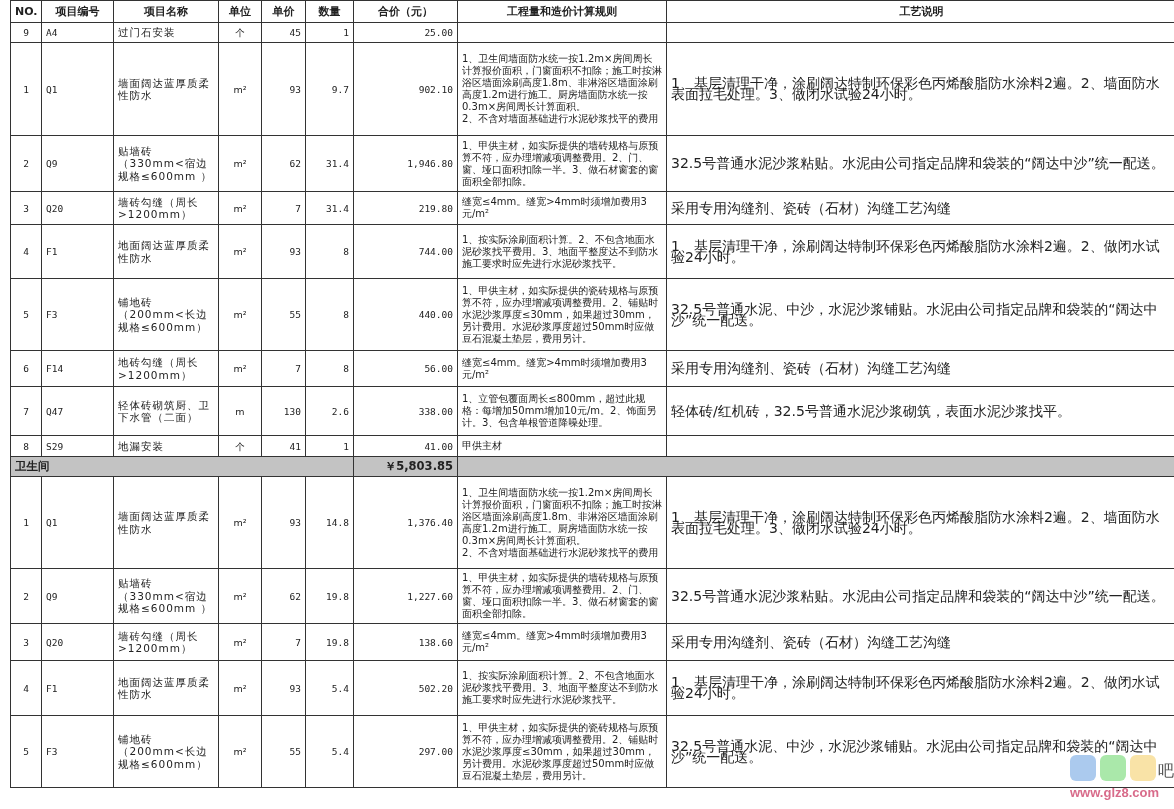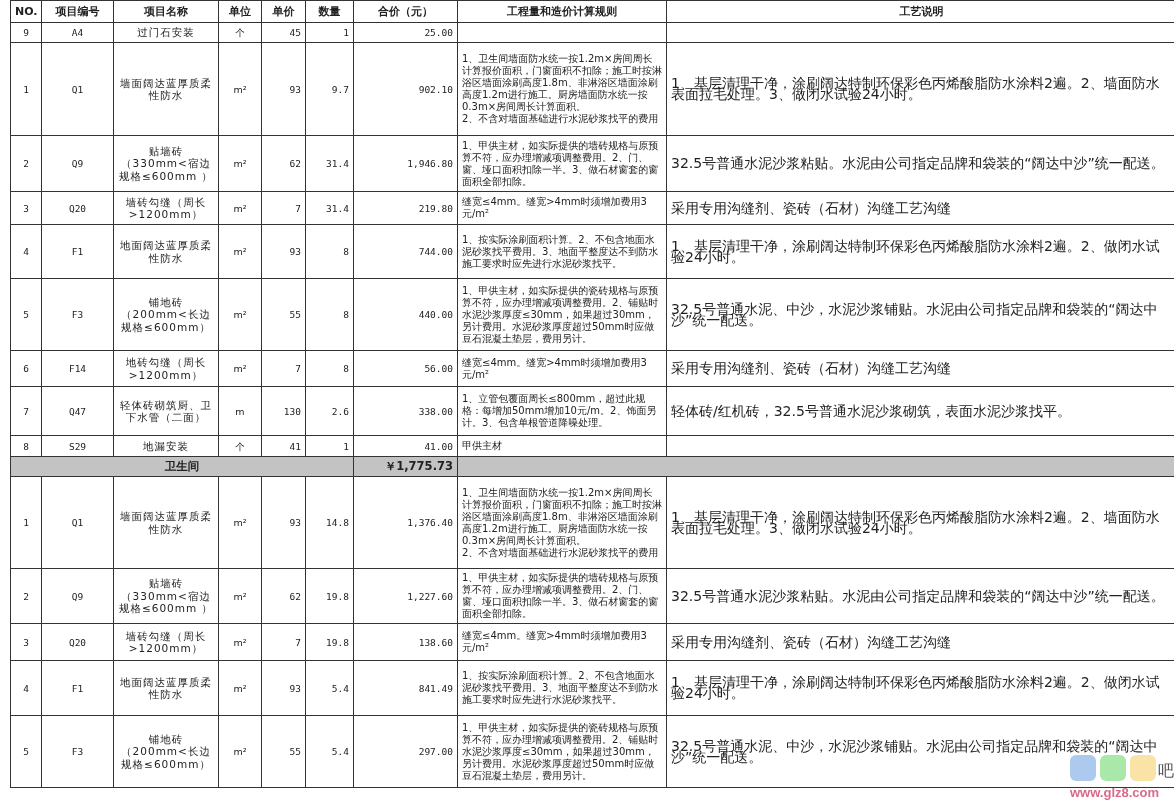--- a/index.html
+++ b/index.html
@@ -5,21 +5,21 @@
   html, body { margin:0; padding:0; background:#ffffff; }
   body { width:1174px; height:809px; overflow:hidden; position:relative;
          font-family:"DejaVu Sans", sans-serif; color:#222; }
   table { border-collapse:collapse; table-layout:fixed; position:absolute; left:10px; top:0; width:1166px; }
   td, th { border:1.5px solid #333; padding:0 4px; overflow:hidden; vertical-align:middle; }
   th { font-size:11px; font-weight:bold; height:21px; text-align:center; background:#fff; }
   td { font-size:9.5px; line-height:11px; }
   .mono { font-family:"DejaVu Sans Mono", monospace; font-size:9.5px; }
   .c { text-align:center; }
   .r { text-align:right; }
-  .l { text-align:center; }
+  .l { text-align:left; }
   .sec td { background:#c3c3c3; font-weight:bold; font-size:11.5px; height:19px; }
   .rule { font-size:10px; line-height:12px; padding:2px 4px; }
   .proc { font-size:14px; line-height:11px;margin-left:8px; }
   .name { font-size:10.5px; line-height:12.5px; letter-spacing:1px; }
   .watermark { position:absolute; left:1070px; top:755px; width:104px; height:54px; pointer-events:none; }
   .wm-blk { position:absolute; top:0; width:26px; height:26px; border-radius:6px; opacity:0.75; }
   .wm-url { position:absolute; left:0; top:30px; font-family:"Liberation Sans", sans-serif; font-size:13px; font-weight:bold; color:#d86b8a;text-align:center; }
   .wm-bar { position:absolute; left:88px; top:6px; font-size:16px; color:#555; }
 </style>
 </head>
@@ -152,21 +152,21 @@
         <td class="r mono">41</td>
         <td class="r mono">1</td>
         <td class="r mono">41.00</td>
         <td class="rule" style="white-space: pre-line;">甲供主材</td>
         <td class="proc" style="white-space: pre-line;"></td>
       </tr>
     </tbody>
   <tbody>
     <tr class="sec">
       <td colspan="6" class="l">卫生间</td>
-      <td class="r">￥1,775.73</td>
+      <td class="r">￥5,803.85</td>
       <td colspan="2"></td>
     </tr>
   </tbody>
   <tbody id="sec1">
       <tr style="height: 92px;">
         <td class="c mono">1</td>
         <td class="l mono">Q1</td>
         <td class="l name">墙面阔达蓝厚质柔性防水</td>
         <td class="c">m²</td>
         <td class="r mono">93</td>
@@ -198,21 +198,21 @@
         <td class="rule" style="white-space: pre-line;">缝宽≤4mm。缝宽&gt;4mm时须增加费用3元/m²</td>
         <td class="proc" style="white-space: pre-line;">采用专用沟缝剂、瓷砖（石材）沟缝工艺沟缝</td>
       </tr>
       <tr style="height: 55px;">
         <td class="c mono">4</td>
         <td class="l mono">F1</td>
         <td class="l name">地面阔达蓝厚质柔性防水</td>
         <td class="c">m²</td>
         <td class="r mono">93</td>
         <td class="r mono">5.4</td>
-        <td class="r mono">841.49</td>
+        <td class="r mono">502.20</td>
         <td class="rule" style="white-space: pre-line;">1、按实际涂刷面积计算。2、不包含地面水泥砂浆找平费用。3、地面平整度达不到防水施工要求时应先进行水泥砂浆找平。</td>
         <td class="proc" style="white-space: pre-line;">1、基层清理干净，涂刷阔达特制环保彩色丙烯酸脂防水涂料2遍。2、做闭水试验24小时。</td>
       </tr>
       <tr style="height: 72px;">
         <td class="c mono">5</td>
         <td class="l mono">F3</td>
         <td class="l name">铺地砖（200mm&lt;长边规格≤600mm）</td>
         <td class="c">m²</td>
         <td class="r mono">55</td>
         <td class="r mono">5.4</td>

